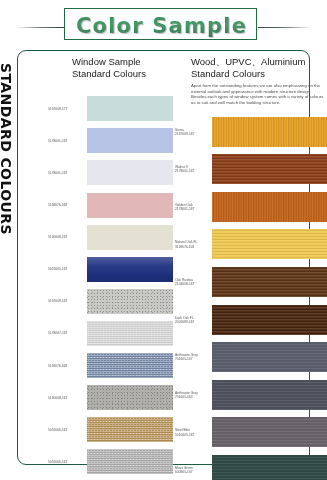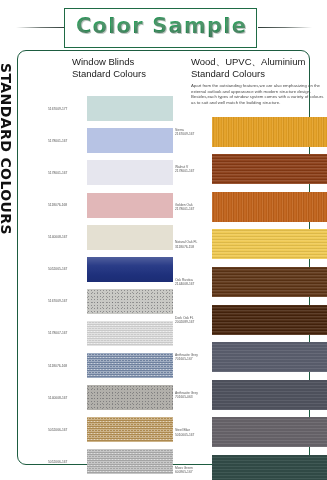--- a/index.html
+++ b/index.html
@@ -17,21 +17,21 @@
   }
   .rule{
     position:absolute; top:21px; height:1px;
     background:linear-gradient(to right,#ffffff,#777f7c,#3c4a45);
   }
   .rule.left{ left:16px; width:50px;
     background:linear-gradient(to right,#ffffff,#6d7672,#2e3c37);}
   .rule.right{ left:258px; width:54px;
     background:linear-gradient(to right,#2e3c37,#6d7672,#ffffff);}
   #title-box{
-    position:absolute; left:64px; top:2px; width:193px; height:40px;
+    position:absolute; left:64px; top:2px; width:193px; height:32px;
     border:1.5px solid #1f6b45; background:#ffffff; box-sizing:border-box;
   }
   #title-text{
     position:absolute; left:0; top:0; width:193px; height:34px;
     line-height:34px; text-align:center;
     font-size:21px; font-weight:bold; letter-spacing:1.2px;
     font-family:"DejaVu Sans", sans-serif;
     background:linear-gradient(to bottom,#1d7a4a 0%,#2fa45e 45%,#0e5c35 100%);
     -webkit-background-clip:text; background-clip:text;
     color:transparent; -webkit-text-fill-color:transparent;
@@ -164,21 +164,21 @@
     <div id="title-text">Color Sample</div>
   </div>
 </div>
 
 <div id="main-frame">
 
   <div id="side-label">STANDARD COLOURS</div>
 
   <div class="column" id="col-left">
     <div class="col-head">
-      <div>Window Blinds</div>
+      <div>Window Sample</div>
       <div>Standard Colours</div>
     </div>
     <div id="left-swatches">
         <div class="swatch-row" style="top:42px;height:31.5px;">
           <div class="sw-code">5167009-177</div>
           <div class="sw-chip" style="top:3.25px;height:25px;background:#c8dcda;"></div>
         </div>
         <div class="swatch-row" style="top:74.1px;height:31.5px;">
           <div class="sw-code">5178001-167</div>
           <div class="sw-chip" style="top:3.25px;height:25px;background:#b7c3e4;"></div>

